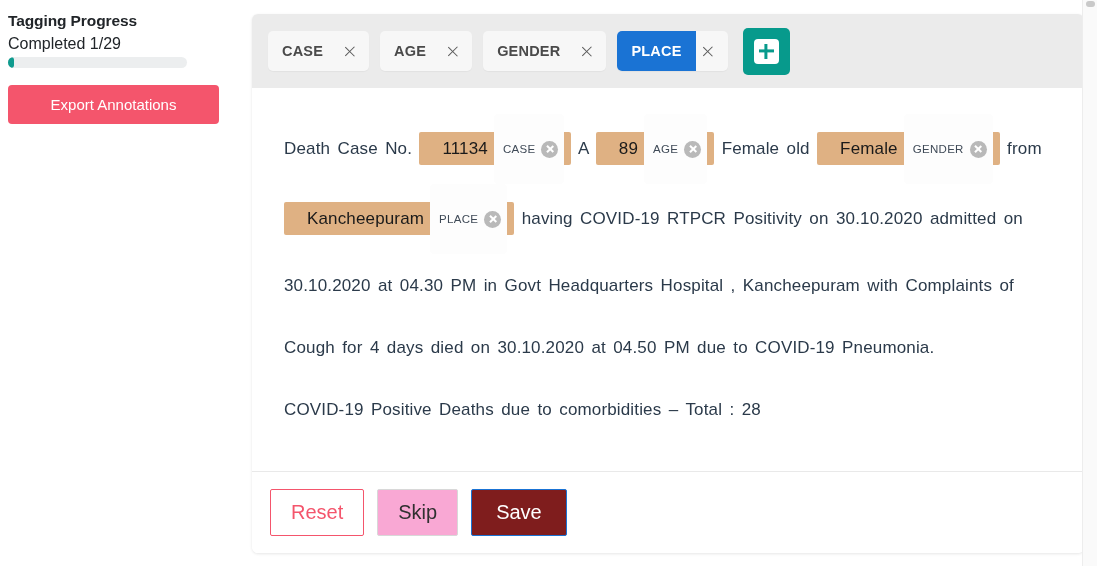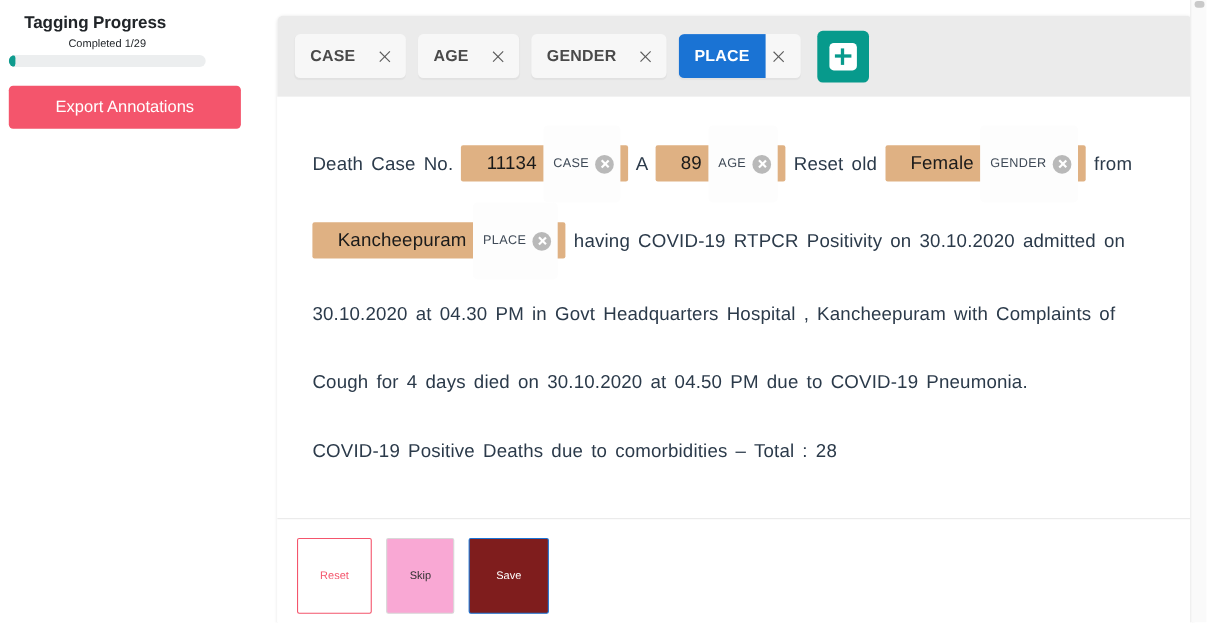--- a/index.html
+++ b/index.html
@@ -21,25 +21,25 @@
     position: absolute;
     left: 0; top: 0;
     width: 220px; height: 566px;
     padding: 8px 0 0 8px;
   }
   .sidebar-title {
     font-size: 15.5px;
     font-weight: bold;
     color: #212529;
     letter-spacing: -0.1px;
-    margin: 4px 0 0 14px;
+    margin: 4px 0 0 0;
   }
   .progress-label {
-    text-align: center;
-    font-size: 10px;
+    text-align: left;
+    font-size: 16px;
     color: #212529;
     width: 179px;
     margin-top: 5px;
   }
   .progress-track {
     width: 179px;
     height: 11px;
     background: #eceeef;
     border-radius: 6px;
     margin-top: 4px;
@@ -228,23 +228,23 @@
   
   .card-footer {
     border-top: 1px solid #e9e9e9;
     padding: 17px 18px;
     display: flex;
     gap: 13px;
     background: #ffffff;
   }
   .btn {
     font-family: "Liberation Sans", sans-serif;
-    font-size: 10px;
+    font-size: 20px;
     border-radius: 2px;
-    padding: 28px 20px;
+    padding: 11px 20px;
     cursor: pointer;
     min-width: 62px;
   }
   .btn-reset {
     background: #ffffff;
     color: #f4556c;
     border: 1px solid #f4556c;
   }
   .btn-skip {
     background: #f9a8d4;
@@ -321,21 +321,21 @@
       </button>
     </div>
 
     <div class="card-body">
       <div class="doc-text" id="doc-text"><span>Death Case No.</span> <span class="entity"><span class="ent-text">11134</span><span class="ent-chip">
               <span class="ent-label">CASE</span>
               <span class="ent-close"></span>
             </span></span> <span>A</span> <span class="entity"><span class="ent-text">89</span><span class="ent-chip">
               <span class="ent-label">AGE</span>
               <span class="ent-close"></span>
-            </span></span> <span>Reset old</span> <span class="entity"><span class="ent-text">Female</span><span class="ent-chip">
+            </span></span> <span>Female old</span> <span class="entity"><span class="ent-text">Female</span><span class="ent-chip">
               <span class="ent-label">GENDER</span>
               <span class="ent-close"></span>
             </span></span> <span>from</span> <span class="entity"><span class="ent-text">Kancheepuram</span><span class="ent-chip">
               <span class="ent-label">PLACE</span>
               <span class="ent-close"></span>
             </span></span> <span>having COVID-19 RTPCR Positivity on 30.10.2020 admitted on 30.10.2020 at 04.30 PM in Govt Headquarters Hospital , Kancheepuram with Complaints of Cough for 4 days died on 30.10.2020 at 04.50 PM due to COVID-19 Pneumonia.</span> <br><span>COVID-19 Positive Deaths due to comorbidities – Total : 28</span> </div>
     </div>
 
     <div class="card-footer">
       <button class="btn btn-reset">Reset</button>

